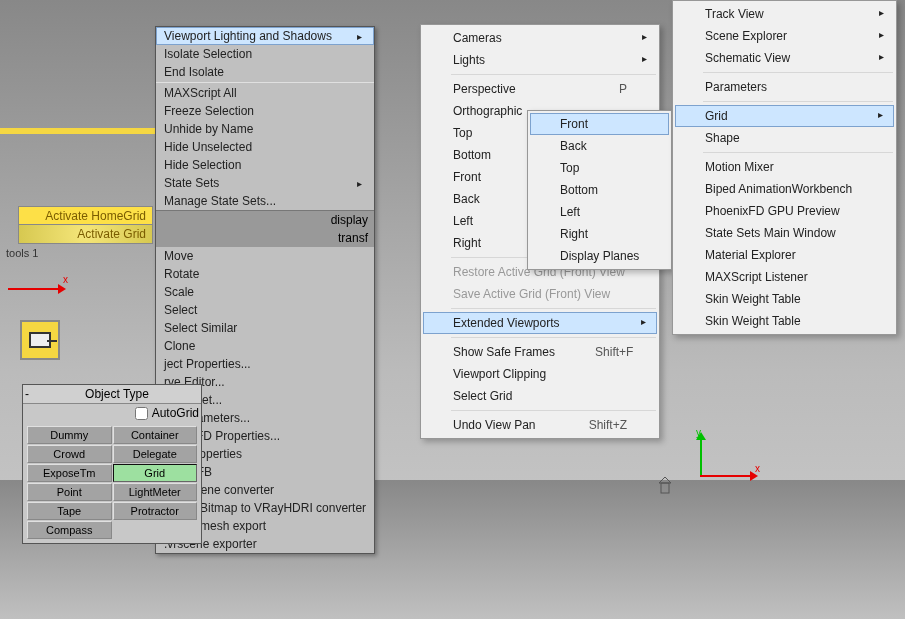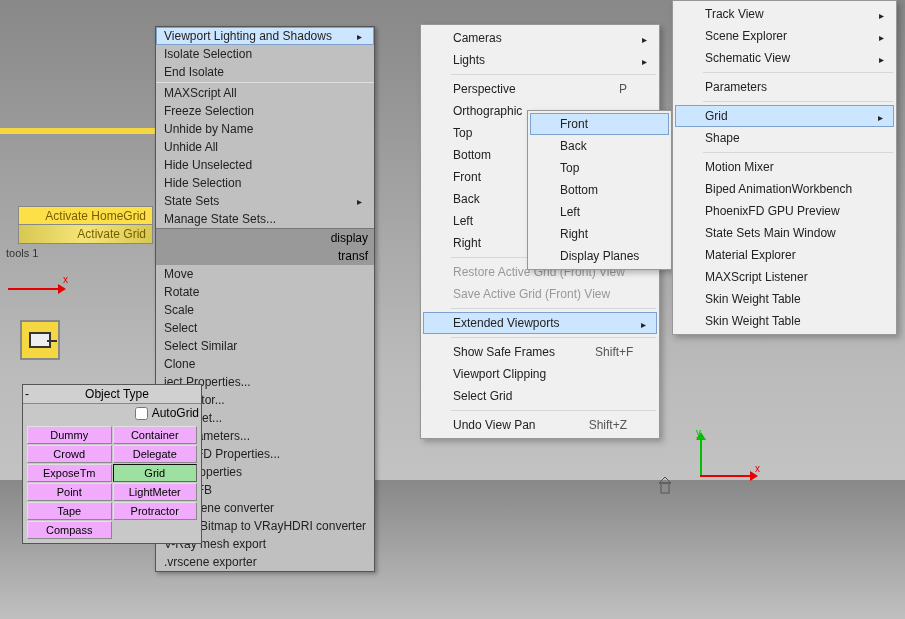--- a/index.html
+++ b/index.html
@@ -23,37 +23,37 @@
   
   .menu { position: absolute; background: #c0c0c0; border: 1px solid #555; box-shadow: 2px 2px 4px rgba(0,0,0,0.3); }
   .menu-item { padding: 2px 12px 2px 8px; color: #222; cursor: default; white-space: nowrap; position: relative; display: flex; justify-content: space-between; align-items: center; }
   .menu-item.has-sub::after { content: '▸'; margin-left: 12px; font-size: 10px; }
   .menu-item.highlighted { background: #cde6ff; border: 1px solid #7da2ce; padding: 1px 11px 1px 7px; }
   .menu-sep { height: 1px; background: #888; margin: 1px 0; border-bottom: 1px solid #e0e0e0; }
   .menu-title-right { background: #999; color: #000; text-align: right; padding: 2px 6px; border-top: 1px solid #777; }
   
   
   .win-menu { position: absolute; background: #f0f0f0; border: 1px solid #979797; box-shadow: 3px 3px 6px rgba(0,0,0,0.25); padding: 2px; }
-  .win-menu-item { padding: 4px 30px 4px 30px; color: #222; cursor: default; white-space: nowrap; position: relative; display: flex; justify-content: space-between; align-items: flex-end; }
+  .win-menu-item { padding: 4px 30px 4px 30px; color: #222; cursor: default; white-space: nowrap; position: relative; display: flex; justify-content: space-between; align-items: flex-start; }
   .win-menu-item.has-sub::after { content: '▸'; position: absolute; right: 10px; font-size: 10px; }
   .win-menu-item.highlighted { background: #cde6ff; border: 1px solid #7da2ce; padding: 3px 29px 3px 29px; }
   .win-menu-item.disabled { color: #999; }
   .win-menu-sep { height: 1px; background: #d7d7d7; margin: 3px 1px 3px 28px; }
   .win-menu-shortcut { color: #555; margin-left: 40px; }
   
   
   .quad-label { position: absolute; background: #fde047; color: #7a5c00; padding: 2px 6px; border: 1px solid #888; font-weight: normal; }
   .quad-label.active { background: radial-gradient(circle, #f5e67a 0%, #d6c850 100%); }
   
   
   .panel { position: absolute; background: #c8c8c8; border: 1px solid #555; width: 180px; }
   .panel-header { background: #d0d0d0; border-bottom: 1px solid #888; text-align: center; padding: 2px; display: flex; align-items: center; }
   .panel-header .collapse { width: 10px; text-align: left; }
   .btn-grid { display: grid; grid-template-columns: 1fr 1fr; gap: 1px; padding: 4px; }
-  .panel-btn { background: #f0abfc; border: 1px solid #888; border-top-color: #e0e0e0; border-left-color: #e0e0e0; padding: 2px 4px; text-align: center; cursor: default; font-size: 11px; }
+  .panel-btn { background: #a3a3a3; border: 1px solid #888; border-top-color: #e0e0e0; border-left-color: #e0e0e0; padding: 2px 4px; text-align: center; cursor: default; font-size: 11px; }
   .panel-btn.selected { background: #9de0a0; border: 1px inset #666; }
   .autogrid-row { display: flex; align-items: center; justify-content: flex-end; padding: 2px; gap: 4px; }
   
   
   .tape-icon { position: absolute; width: 40px; height: 40px; background: #f5d742; border: 2px solid #888; display: flex; align-items: center; justify-content: center; }
   .tape-icon-inner { width: 22px; height: 16px; border: 2px solid #333; background: #eee; position: relative; }
   .tape-icon-inner::after { content: ''; position: absolute; right: -8px; top: 6px; width: 10px; height: 2px; background: #333; }
   
   .tools-label { position: absolute; font-size: 11px; color: #333; }
   
@@ -99,21 +99,20 @@
   <div id="mm-top">
       <div class="menu-item has-sub highlighted">Viewport Lighting and Shadows</div>
       <div class="menu-item">Isolate Selection</div>
       <div class="menu-item">End Isolate</div>
     </div>
   <div class="menu-sep"></div>
   <div id="mm-mid">
       <div class="menu-item">MAXScript All</div>
       <div class="menu-item">Freeze Selection</div>
       <div class="menu-item">Unhide by Name</div>
-      <div class="menu-item">Unhide All</div>
       <div class="menu-item">Hide Unselected</div>
       <div class="menu-item">Hide Selection</div>
       <div class="menu-item has-sub">State Sets</div>
       <div class="menu-item">Manage State Sets...</div>
     </div>
   <div class="menu-title-right">
     <span>display</span>
   </div>
   <div class="menu-title-right" style="border-top:none;">
     <span>transf</span>

